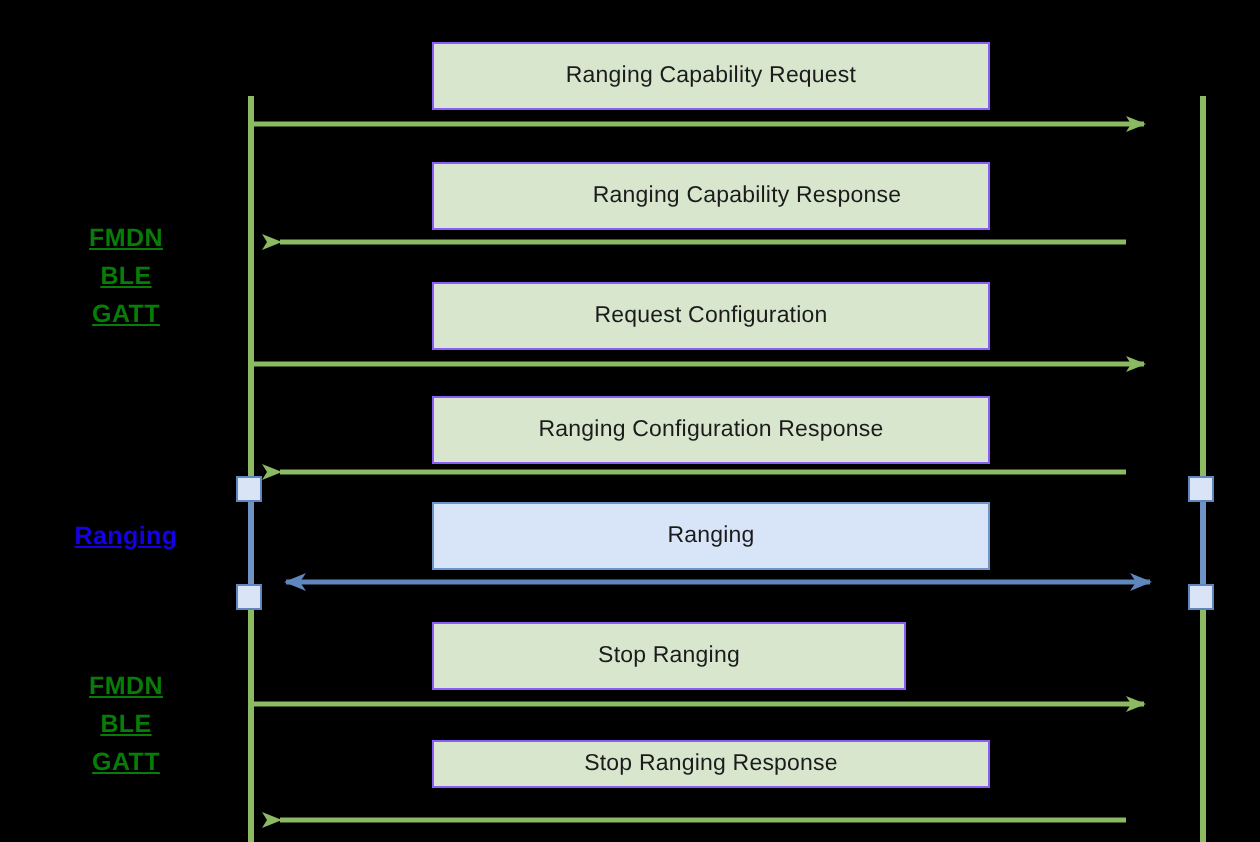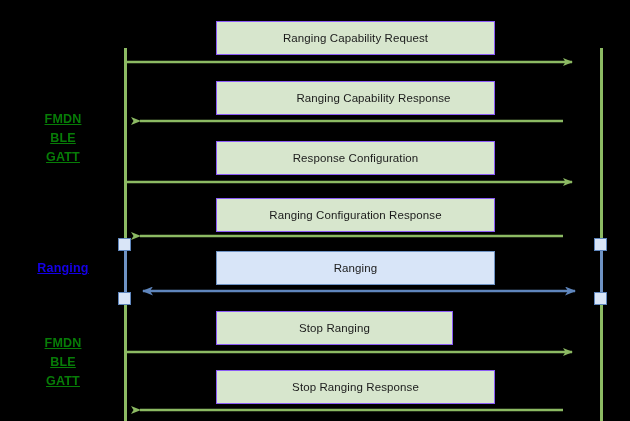--- a/index.html
+++ b/index.html
@@ -119,36 +119,36 @@
 
   <div class="msg-box" style="left:216px; top:21px; width:279px; height:34px;">
     <span class="msg-label">Ranging Capability Request</span>
   </div>
 
   <div class="msg-box" style="left:216px; top:81px; width:279px; height:34px;padding-left:36px;">
     <span class="msg-label">Ranging Capability Response</span>
   </div>
 
   <div class="msg-box" style="left:216px; top:141px; width:279px; height:34px;">
-    <span class="msg-label">Response Configuration</span>
+    <span class="msg-label">Request Configuration</span>
   </div>
 
   <div class="msg-box" style="left:216px; top:198px; width:279px; height:34px;">
     <span class="msg-label">Ranging Configuration Response</span>
   </div>
 
   <div class="msg-box blue" style="left:216px; top:251px; width:279px; height:34px;">
     <span class="msg-label">Ranging</span>
   </div>
 
   <div class="msg-box" style="left:216px; top:311px; width:237px; height:34px;">
     <span class="msg-label">Stop Ranging</span>
   </div>
 
-  <div class="msg-box" style="left:216px; top:370px; width:279px; height:34px;text-align:right;">
+  <div class="msg-box" style="left:216px; top:370px; width:279px; height:24px;text-align:right;">
     <span class="msg-label">Stop Ranging Response</span>
   </div>
 
   <div class="side-label green" style="left:18px; top:110px; width:90px;">
     <div>FMDN</div>
     <div>BLE</div>
     <div>GATT</div>
   </div>
 
   <div class="side-label blue" style="left:18px; top:259px; width:90px;">

